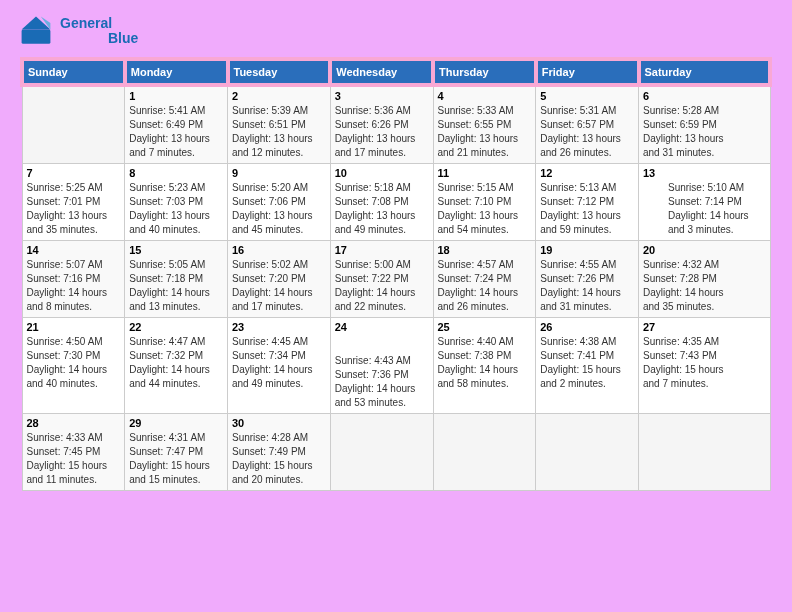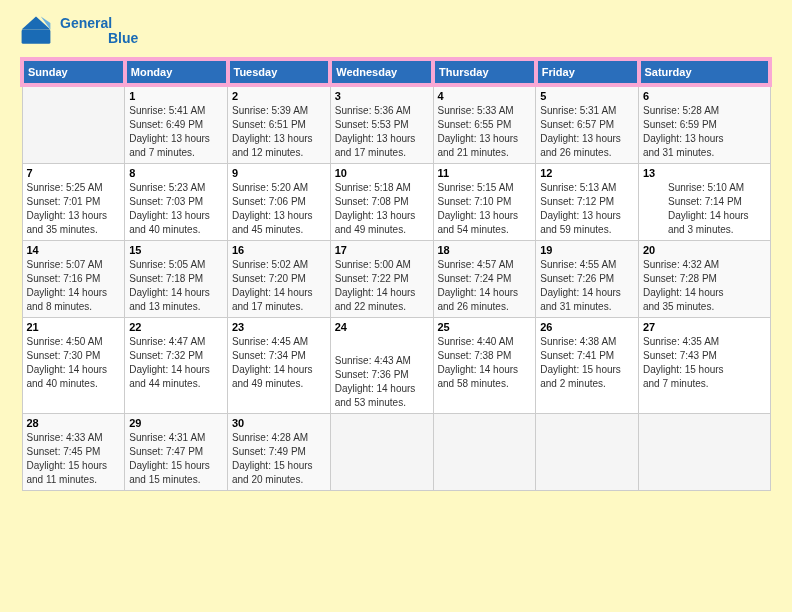--- a/index.html
+++ b/index.html
@@ -7,21 +7,21 @@
       font-family: Arial, sans-serif;
       background: #fff;
       width: 792px;
       height: 612px;
       overflow: hidden;
     }
     .page {
       width: 792px;
       height: 612px;
       padding: 15px 20px 10px 20px;
-      background: #fef9c3;
+      background: #f0abfc;
     }
     .header {
       display: flex;
       justify-content: space-between;
       align-items: flex-start;
       margin-bottom: 10px;
     }
     .logo {
       display: flex;
       align-items: center;
@@ -126,21 +126,21 @@
           <td>
             <span class="day-num">2</span>
             <div class="day-info" style="white-space: pre-line;">Sunrise: 5:39 AM
 Sunset: 6:51 PM
 Daylight: 13 hours
 and 12 minutes.</div>
           </td>
           <td>
             <span class="day-num">3</span>
             <div class="day-info" style="white-space: pre-line;">Sunrise: 5:36 AM
-Sunset: 5:53 PM
+Sunset: 6:26 PM
 Daylight: 13 hours
 and 17 minutes.</div>
           </td>
           <td>
             <span class="day-num">4</span>
             <div class="day-info" style="white-space: pre-line;">Sunrise: 5:33 AM
 Sunset: 6:55 PM
 Daylight: 13 hours
 and 21 minutes.</div>
           </td>

